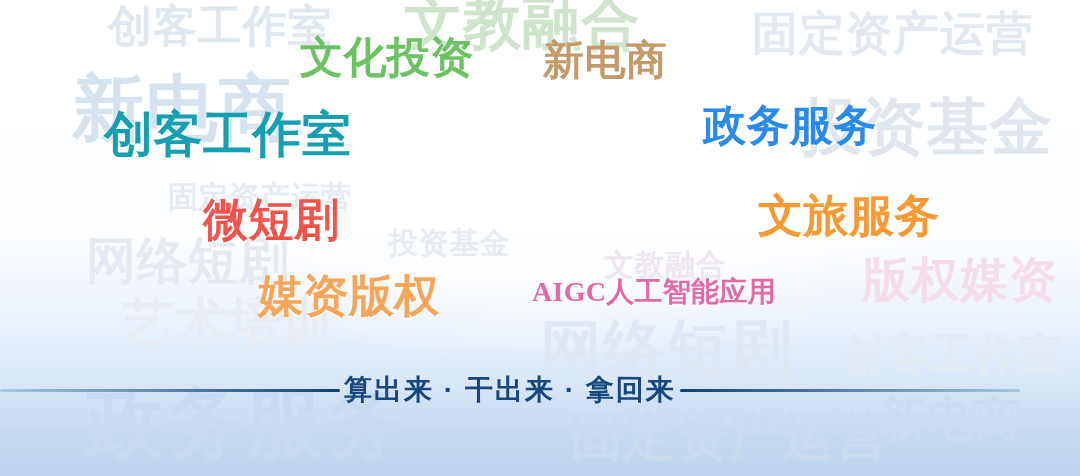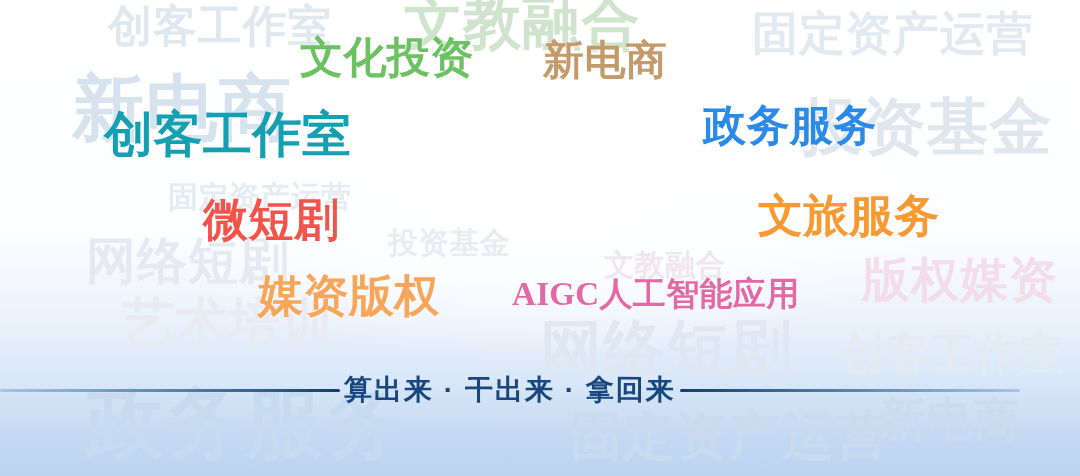--- a/index.html
+++ b/index.html
@@ -118,21 +118,21 @@
     </div>
 
   <div id="keyword-layer">
       <div class="kw" style="left: 300px; top: 36px; font-size: 43px; color: rgb(108, 194, 99);">文化投资</div>
       <div class="kw" style="left: 543px; top: 40px; font-size: 41px; color: rgb(195, 154, 106);">新电商</div>
       <div class="kw" style="left: 104px; top: 110px; font-size: 49px; color: rgb(20, 160, 176);">创客工作室</div>
       <div class="kw" style="left: 703px; top: 104px; font-size: 43px; color: rgb(42, 138, 232);">政务服务</div>
       <div class="kw" style="left: 203px; top: 198px; font-size: 45px; color: rgb(242, 84, 75);">微短剧</div>
       <div class="kw" style="left: 758px; top: 194px; font-size: 45px; color: rgb(248, 154, 51);">文旅服务</div>
       <div class="kw" style="left: 258px; top: 274px; font-size: 45px; color: rgb(246, 166, 90);">媒资版权</div>
-      <div class="kw" style="left: 512px; top: 278px; font-size: 33px; color: rgb(227, 104, 166);">AIGC人工智能应用</div>
+      <div class="kw" style="left: 532px; top: 278px; font-size: 28px; color: rgb(227, 104, 166);">AIGC人工智能应用</div>
     </div>
 
 
   <div id="tagline-row">
     <div class="rule left" style="width: 340px;"></div>
     <div id="tagline" style="color: rgb(23, 71, 124);">算出来 · 干出来 · 拿回来</div>
     <div class="rule right" style="width: 340px;"></div>
   </div>
 
 </div>

